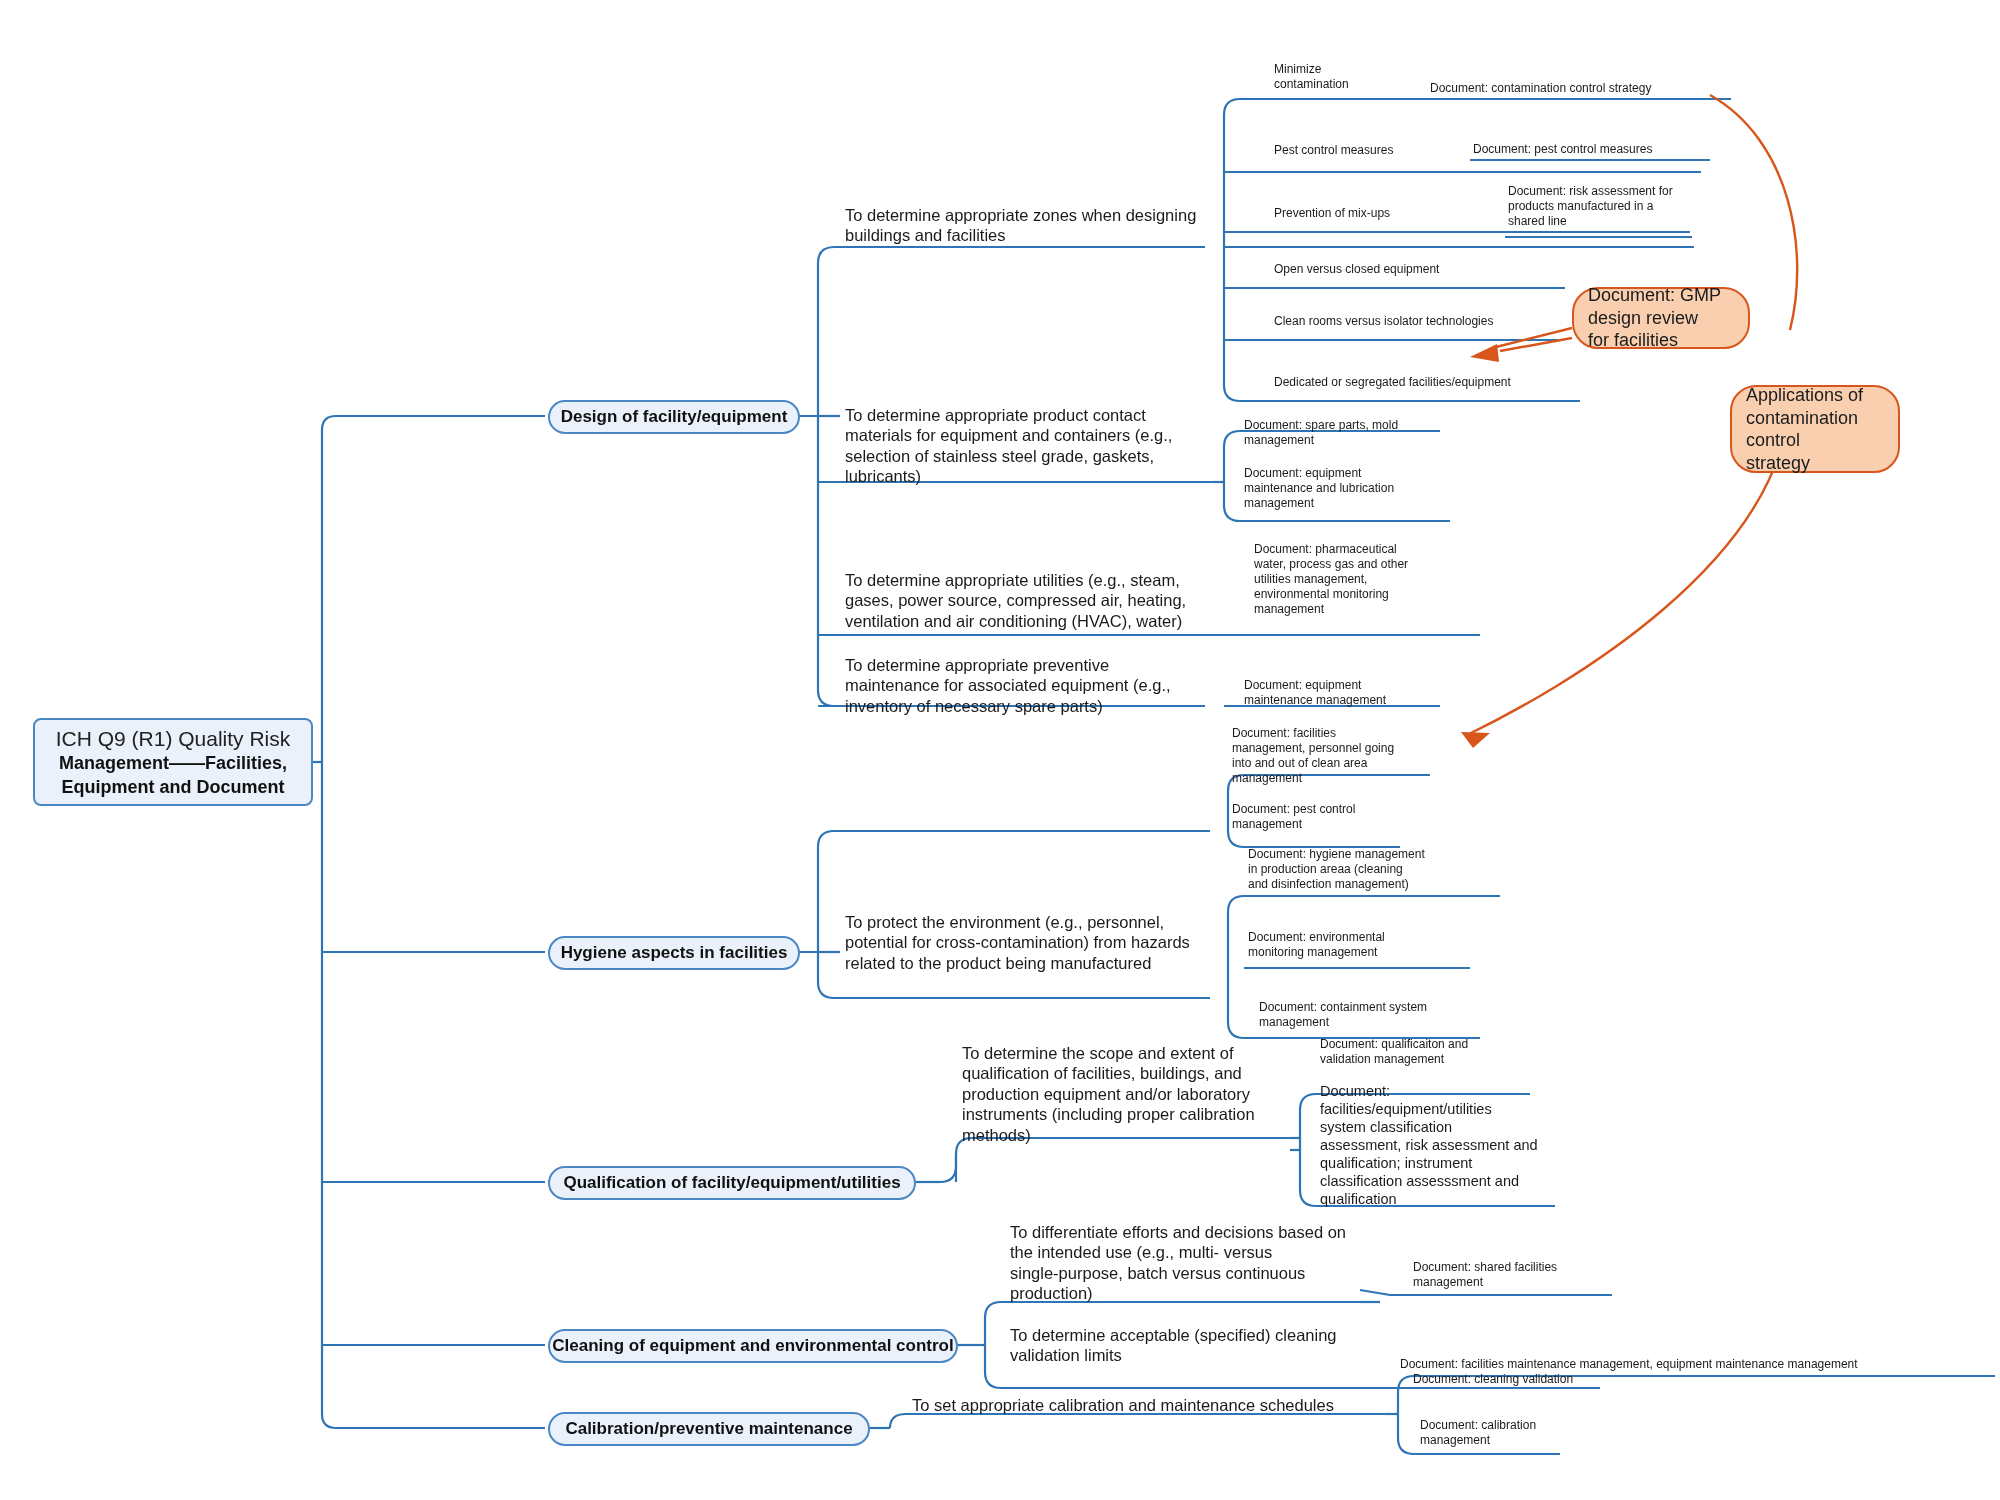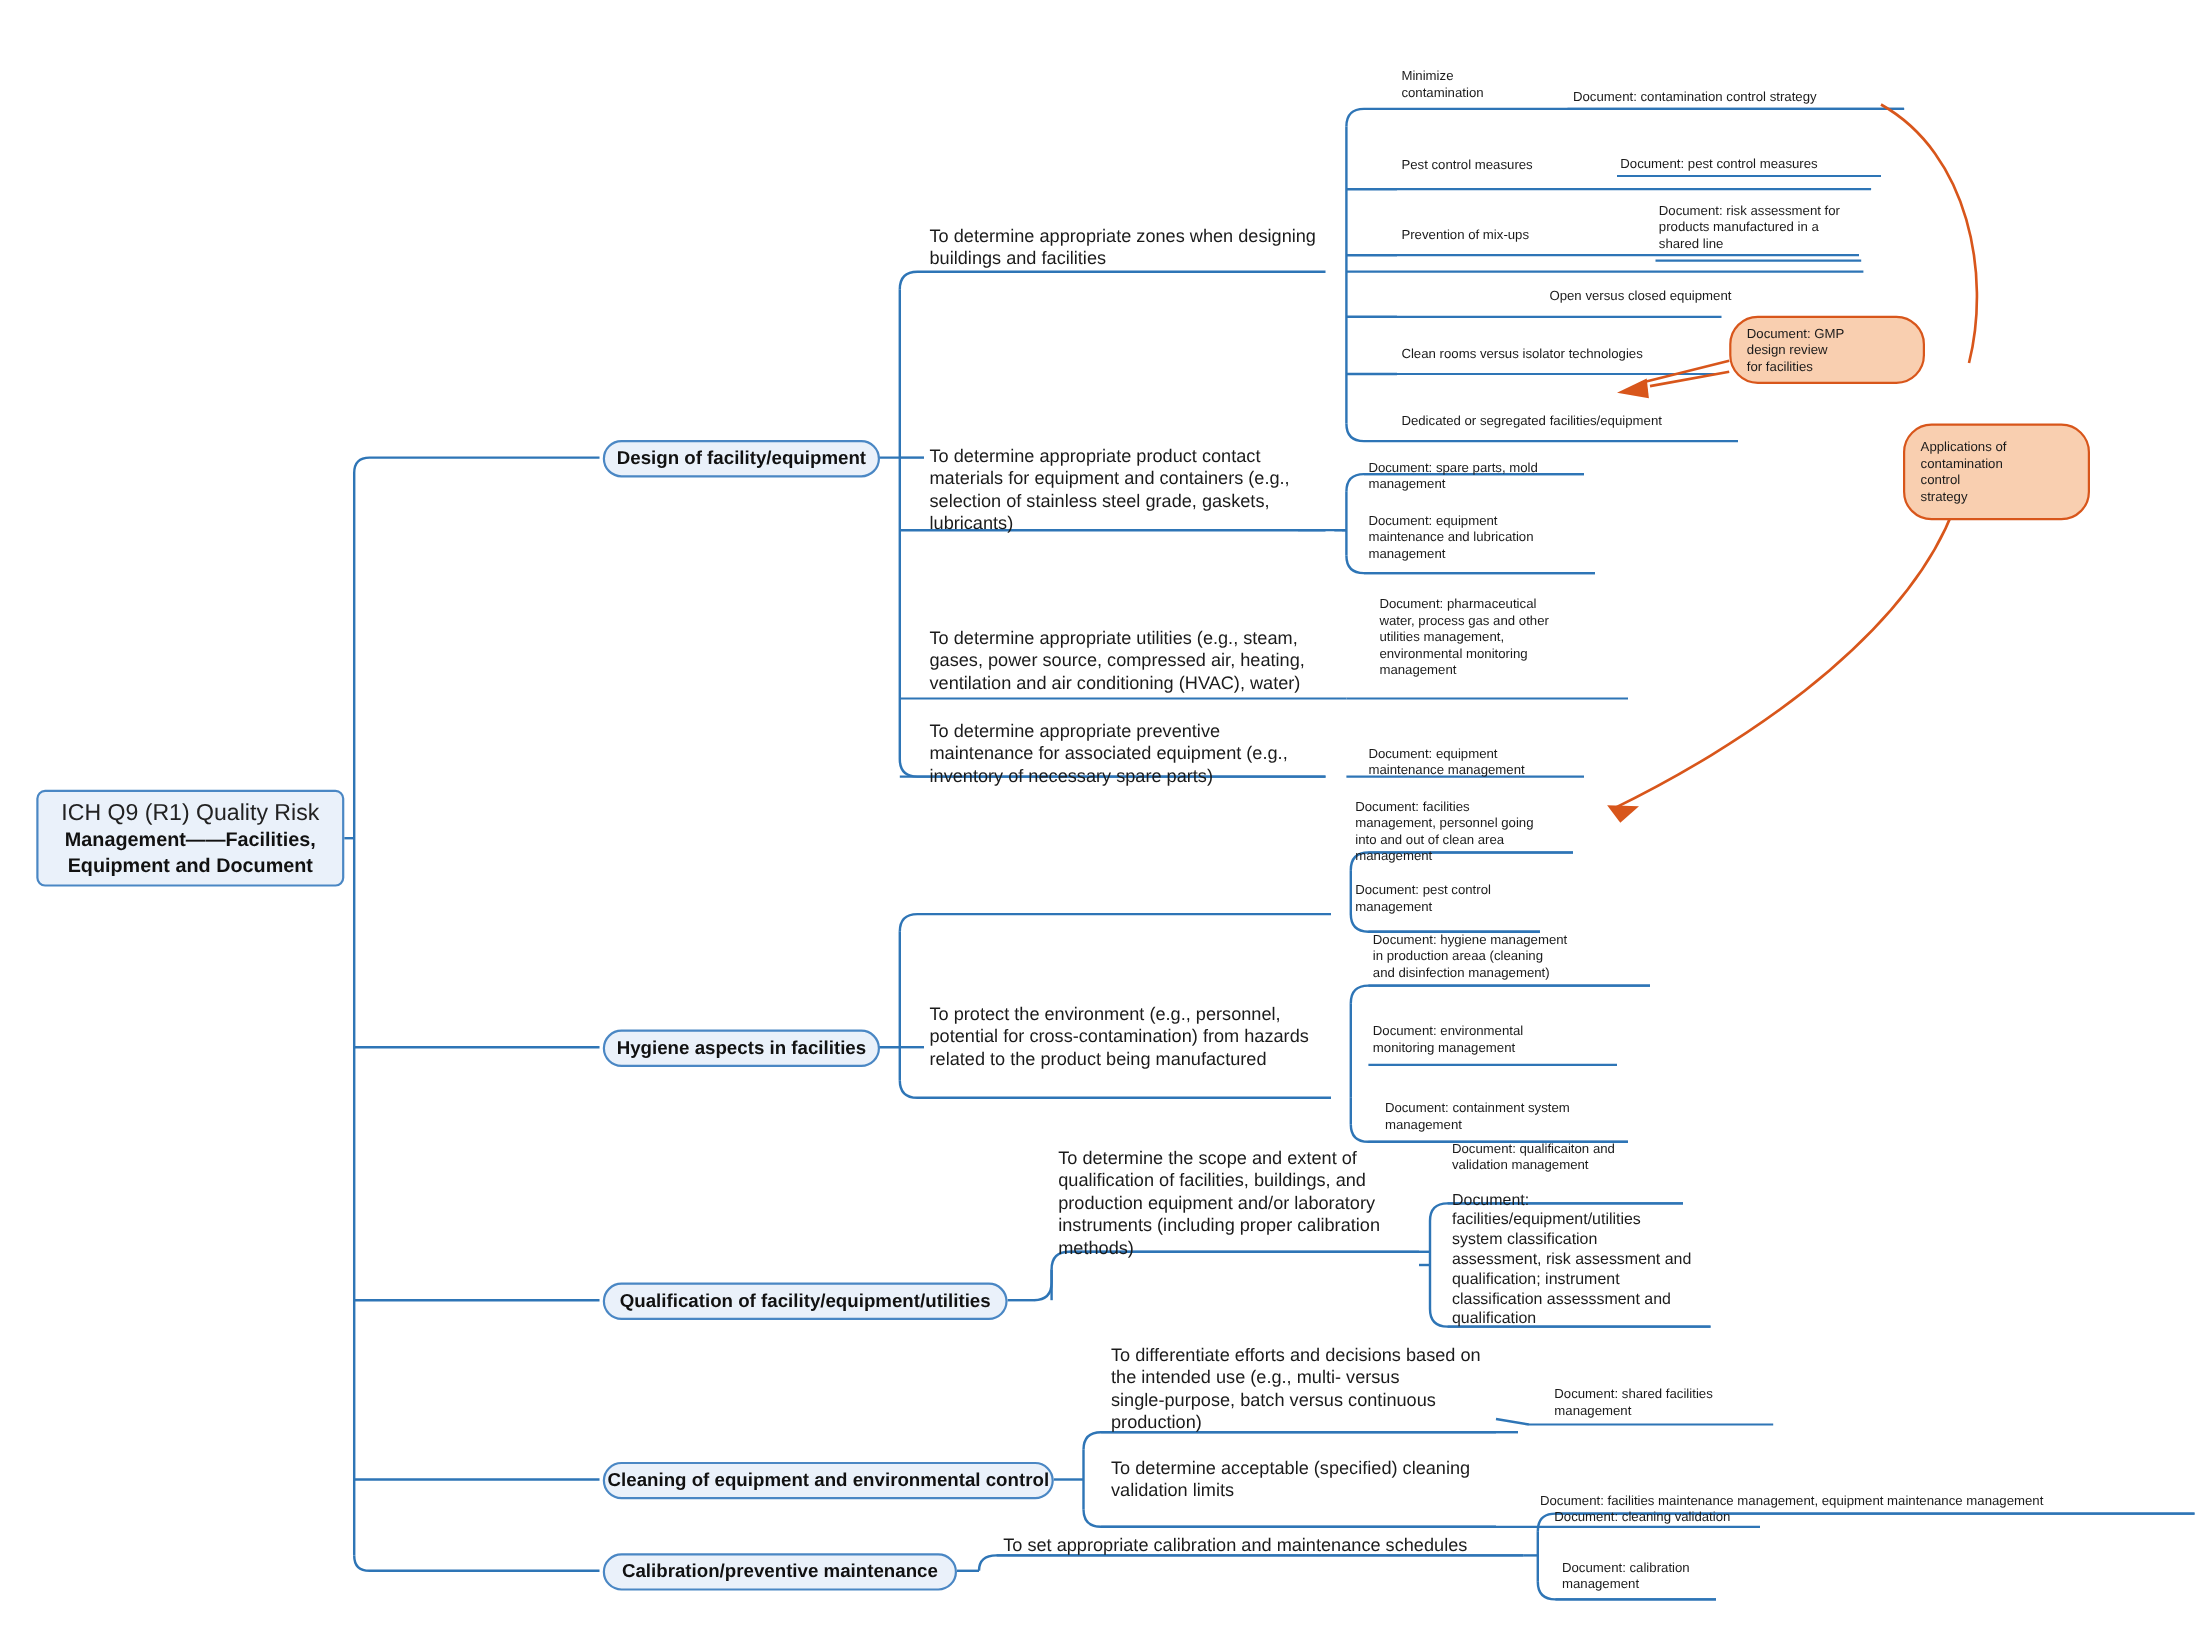--- a/index.html
+++ b/index.html
@@ -33,21 +33,21 @@
   .leaf{
     font-size:16.5px;line-height:1.24;color:#1b1b1b;
     white-space:pre-line;
   }
   .leaf.small{font-size:12px;}
   .leaf.tiny{font-size:14.5px;}
 
   .callout{
     background:#f9cfb0;border:2px solid #d8561b;border-radius:26px;
     display:flex;align-items:center;
-    font-size:12px;line-height:1.25;color:#1b1b1b;
+    font-size:18px;line-height:1.25;color:#1b1b1b;
     padding:8px 14px;white-space:pre-line;box-sizing:border-box;
   }
 </style>
 </head>
 <body>
 
 <div id="canvas">
 
   <svg class="links" viewBox="0 0 2000 1500">
     <g fill="none" stroke="#2e75b6" stroke-width="2.2">
@@ -207,21 +207,21 @@
 gases, power source, compressed air, heating,
 ventilation and air conditioning (HVAC), water)</div>
 
   <div class="node leaf small" style="left:1274px;top:62px;width:180px;">Minimize
 contamination</div>
 
   <div class="node leaf small" style="left:1274px;top:143px;width:230px;">Pest control measures</div>
 
   <div class="node leaf small" style="left:1274px;top:206px;width:230px;">Prevention of mix-ups</div>
 
-  <div class="node leaf small" style="left:1274px;top:262px;width:300px;text-align:right;">Open versus closed equipment</div>
+  <div class="node leaf small" style="left:1274px;top:262px;width:300px;">Open versus closed equipment</div>
 
   <div class="node leaf small" style="left:1274px;top:314px;width:330px;">Clean rooms versus isolator technologies</div>
 
   <div class="node leaf small" style="left:1274px;top:375px;width:330px;">Dedicated or segregated facilities/equipment</div>
 
   <div class="node leaf small" style="left:1430px;top:81px;width:330px;">Document: contamination control strategy</div>
 
   <div class="node leaf small" style="left:1473px;top:142px;width:260px;">Document: pest control measures</div>
 
   <div class="node leaf small" style="left:1508px;top:184px;width:230px;">Document: risk assessment for

